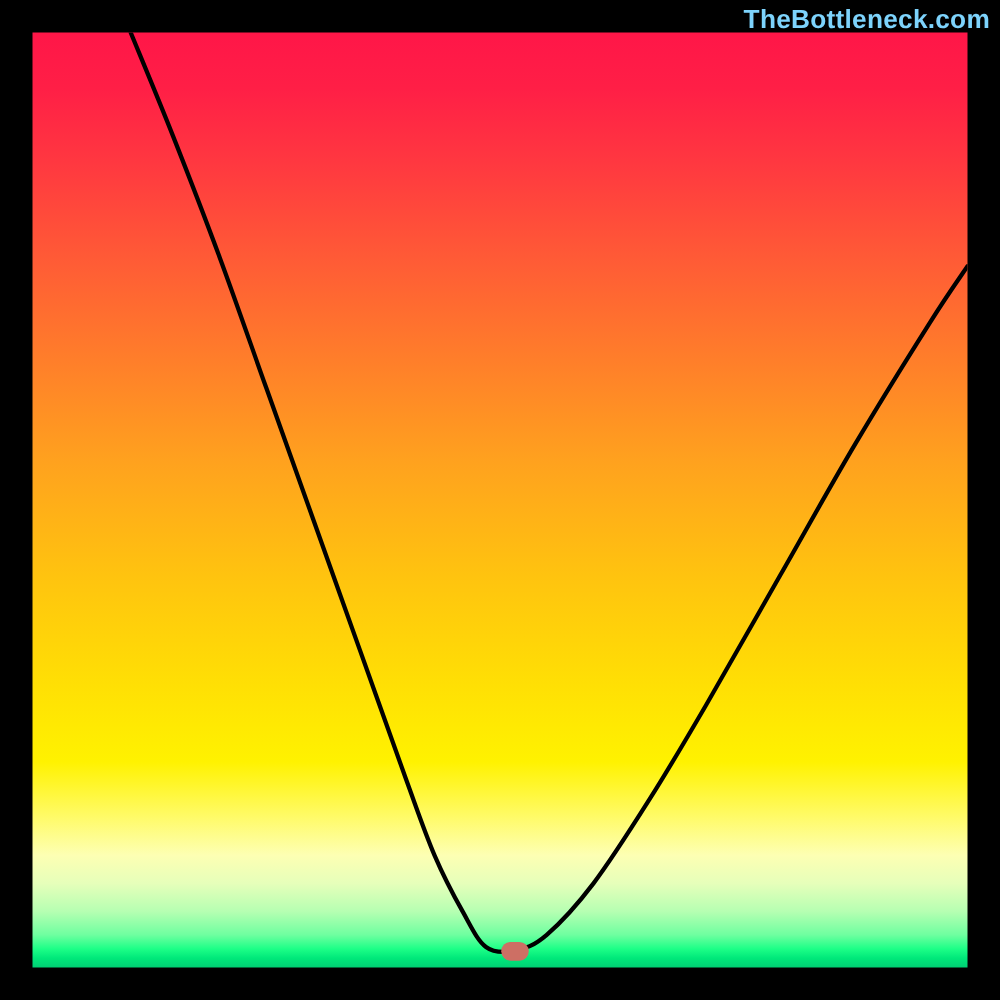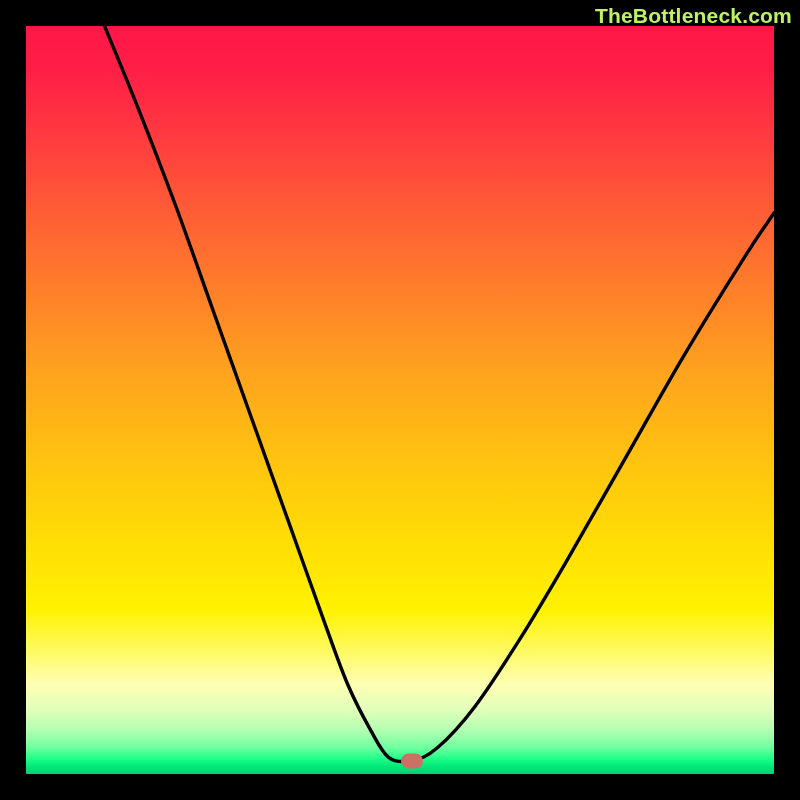--- a/index.html
+++ b/index.html
@@ -44,21 +44,21 @@
       #00d074 100%
     );
   }
   .watermark {
     position: absolute;
     top: 4px;
     right: 8px;
     font-family: Arial, Helvetica, sans-serif;
     font-size: 21px;
     font-weight: 600;
-    color: #bef264;
+    color: #7dd3fc;
     letter-spacing: 0.2px;
     user-select: none;
     margin-left: 37px;
   }
   svg.curve {
     position: absolute;
     left: 0;
     top: 0;
   }
   .marker {

